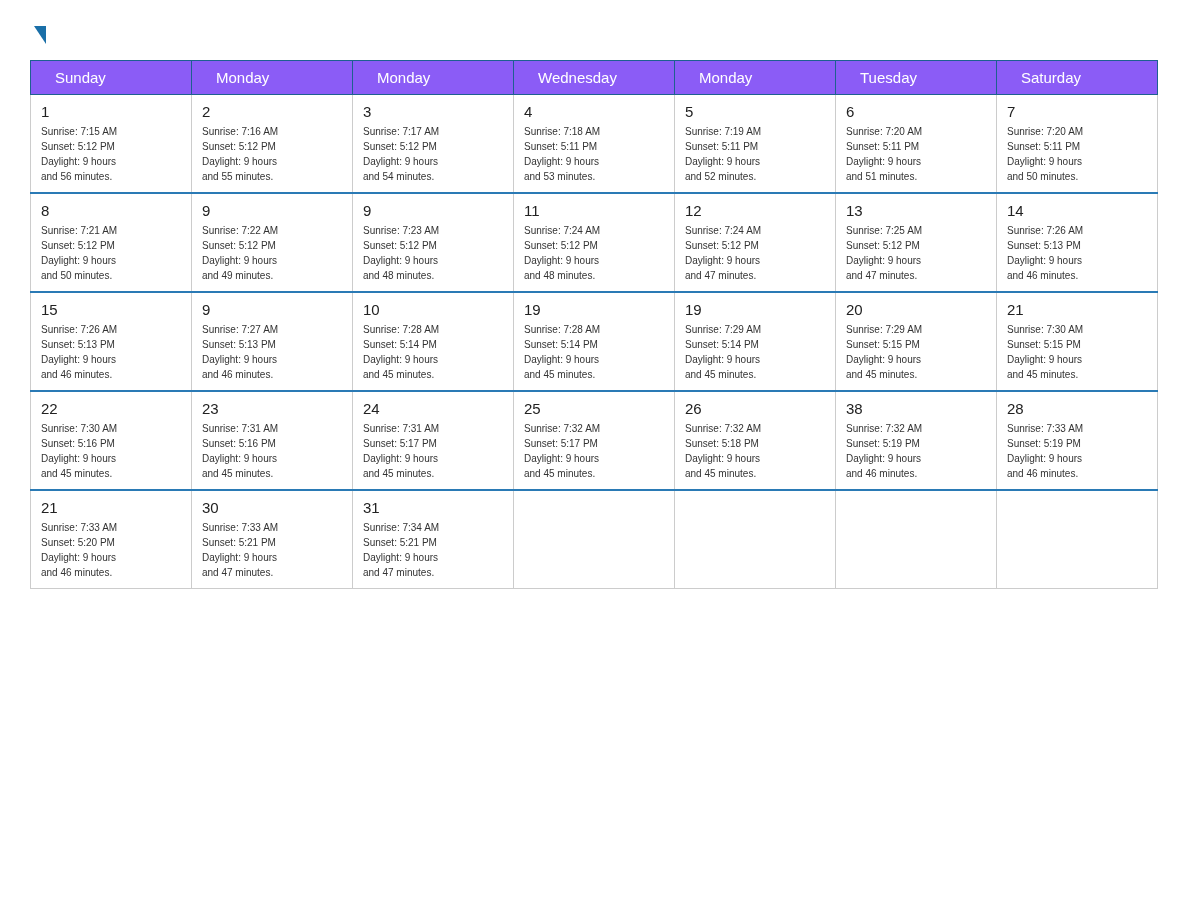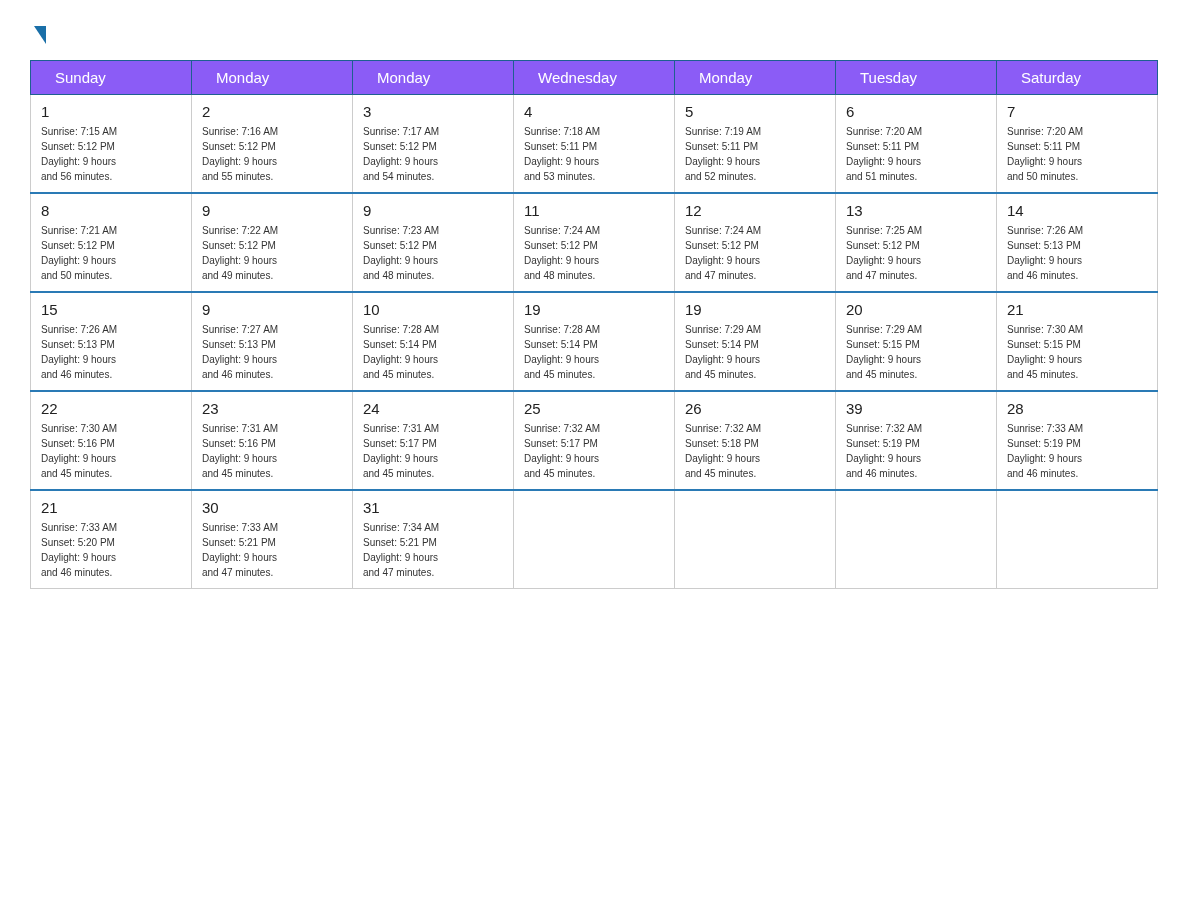--- a/index.html
+++ b/index.html
@@ -237,21 +237,21 @@
         </td>
         <td>
           <span class="day-number">25</span>
           <div class="day-info">Sunrise: 7:32 AM<br>Sunset: 5:17 PM<br>Daylight: 9 hours<br>and 45 minutes.</div>
         </td>
         <td>
           <span class="day-number">26</span>
           <div class="day-info">Sunrise: 7:32 AM<br>Sunset: 5:18 PM<br>Daylight: 9 hours<br>and 45 minutes.</div>
         </td>
         <td>
-          <span class="day-number">39</span>
+          <span class="day-number">38</span>
           <div class="day-info">Sunrise: 7:32 AM<br>Sunset: 5:19 PM<br>Daylight: 9 hours<br>and 46 minutes.</div>
         </td>
         <td>
           <span class="day-number">28</span>
           <div class="day-info">Sunrise: 7:33 AM<br>Sunset: 5:19 PM<br>Daylight: 9 hours<br>and 46 minutes.</div>
         </td>
       </tr>
       <tr>
         <td>
           <span class="day-number">21</span>

